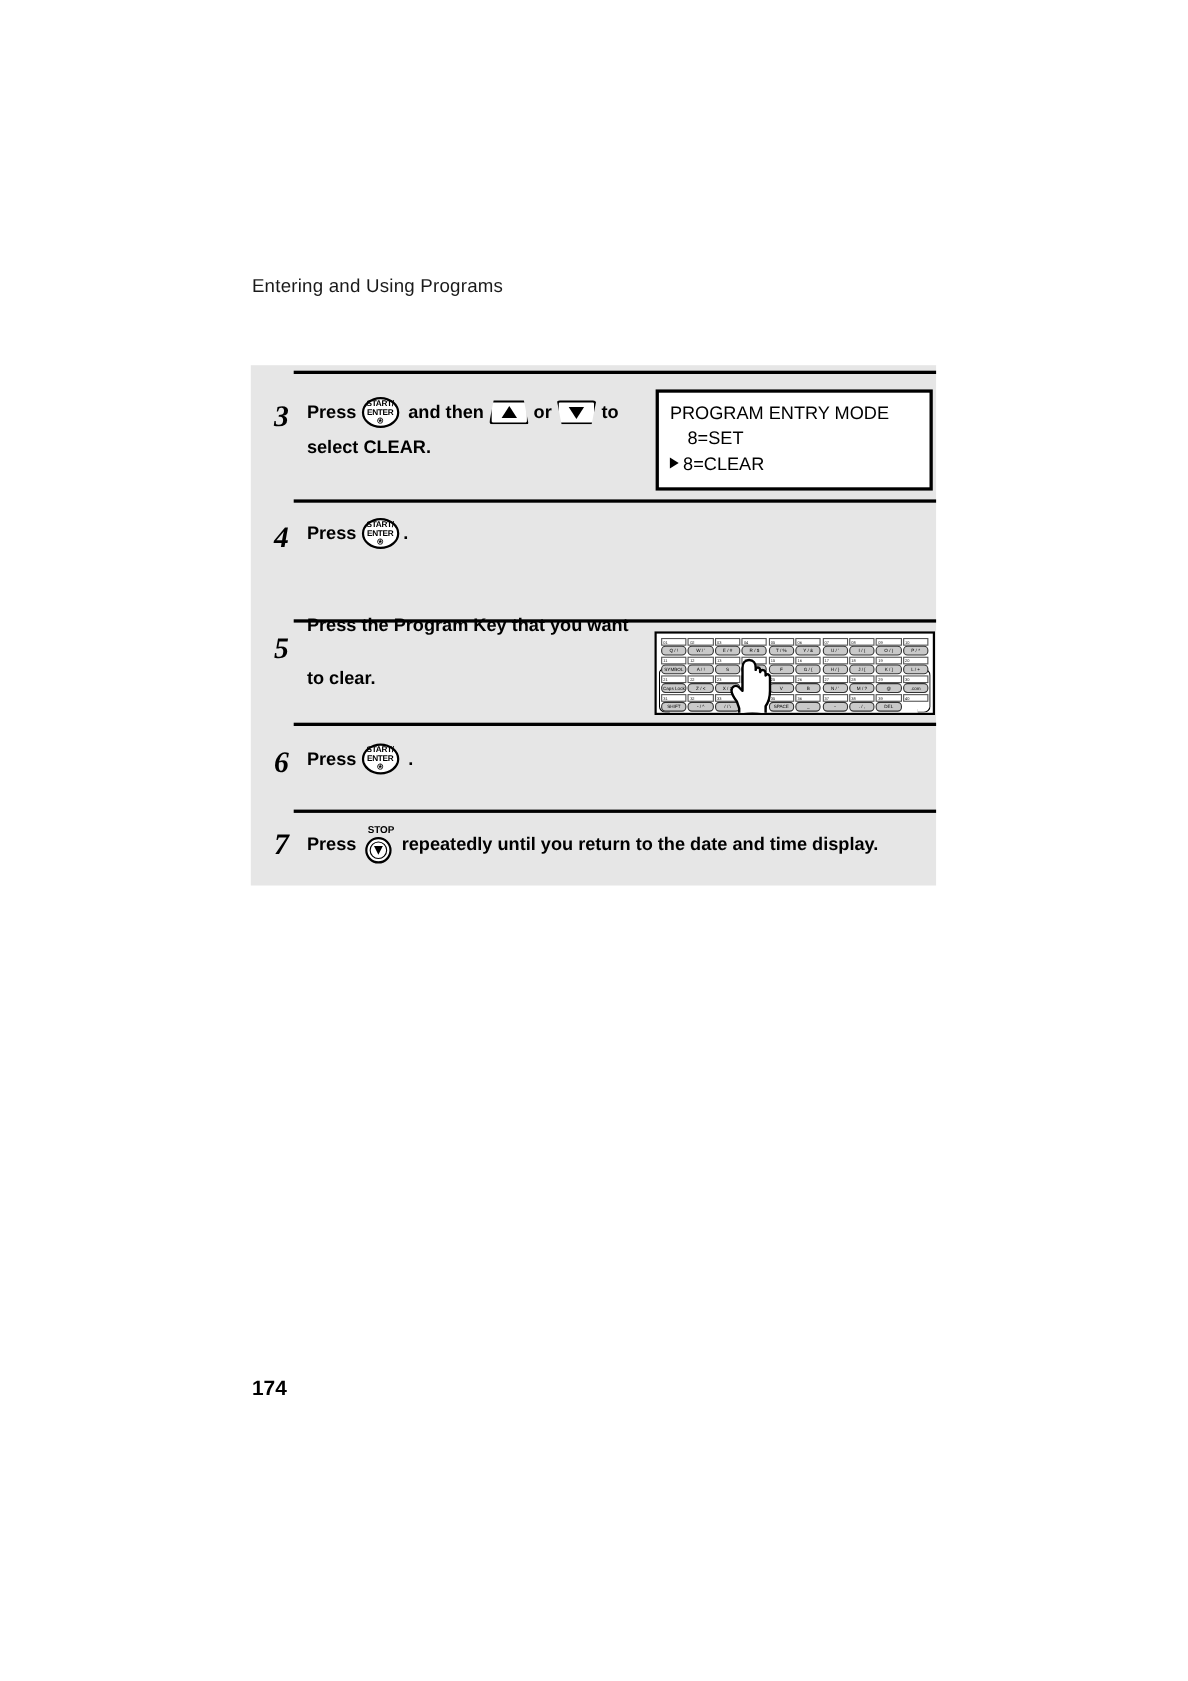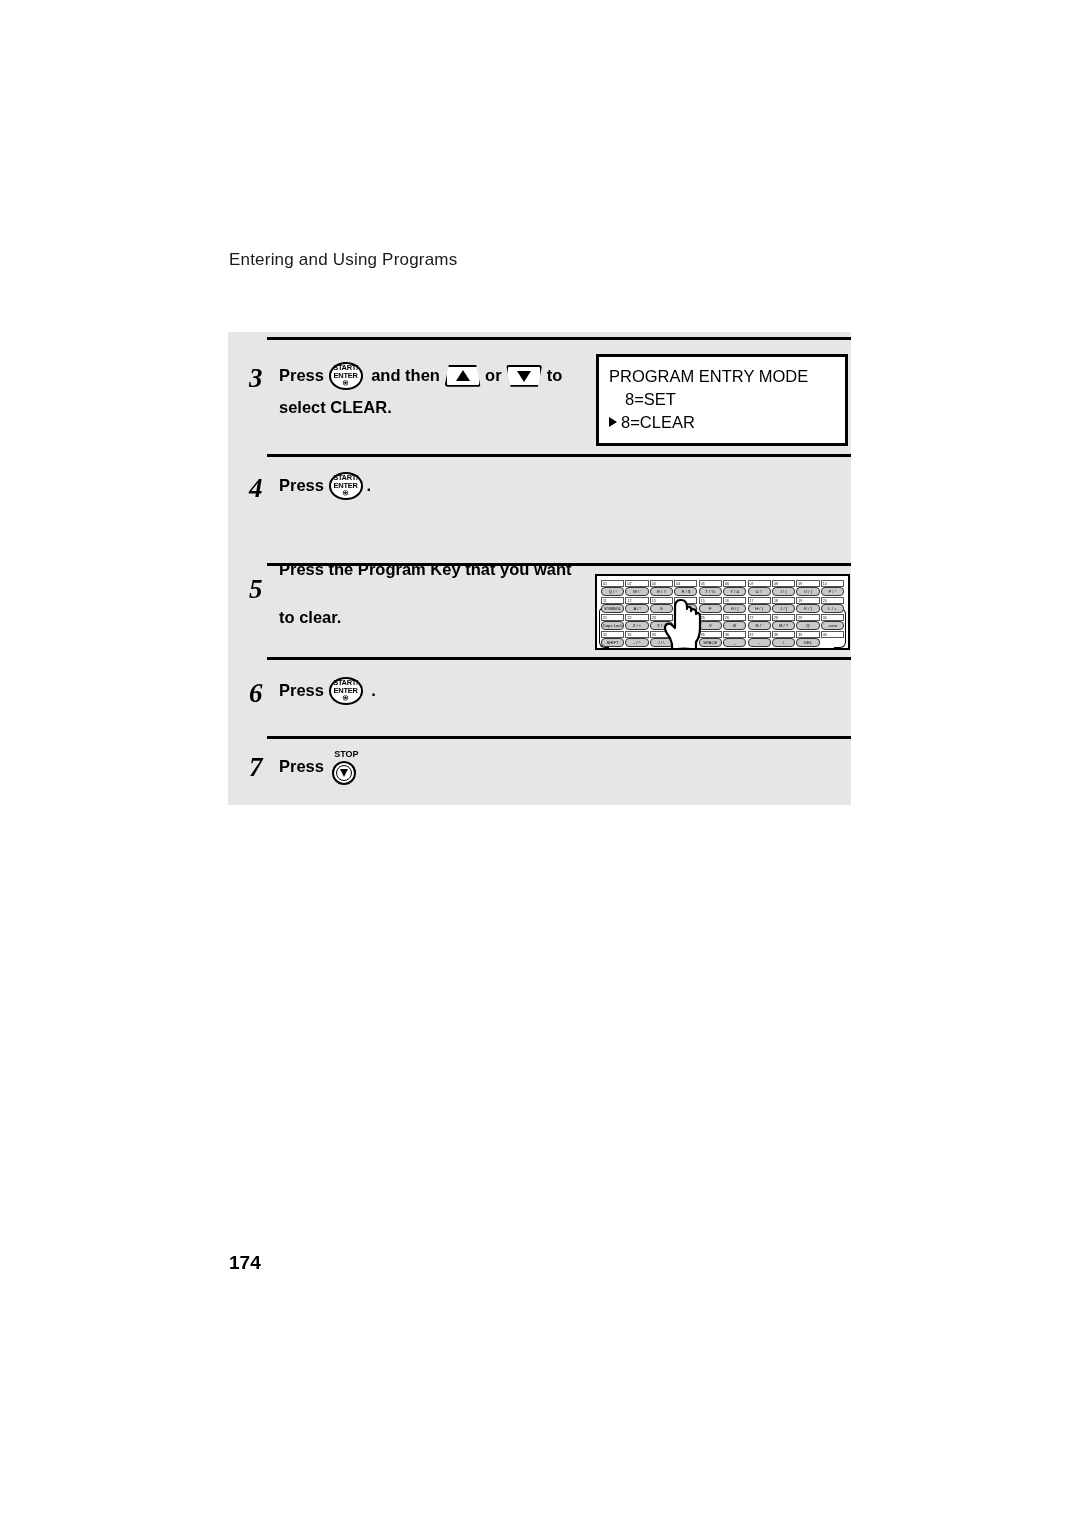--- a/index.html
+++ b/index.html
@@ -499,18 +499,19 @@
     <div class="step-num" style="left:21px; top:422px;">7</div>
 
     <div class="step-text" style="left:51px; top:417px;">
       <span>Press</span>
       <span class="key-stop">
         <span class="lbl">STOP</span>
         <span class="circ"></span>
         <span class="inner"></span>
         <span class="tri"></span>
       </span>
+      <span>repeatedly until you return to the date and time display.</span>
     </div>
   </div>
 
 </div>
 
 <div class="page-number">174</div>
 
 </body></html>

